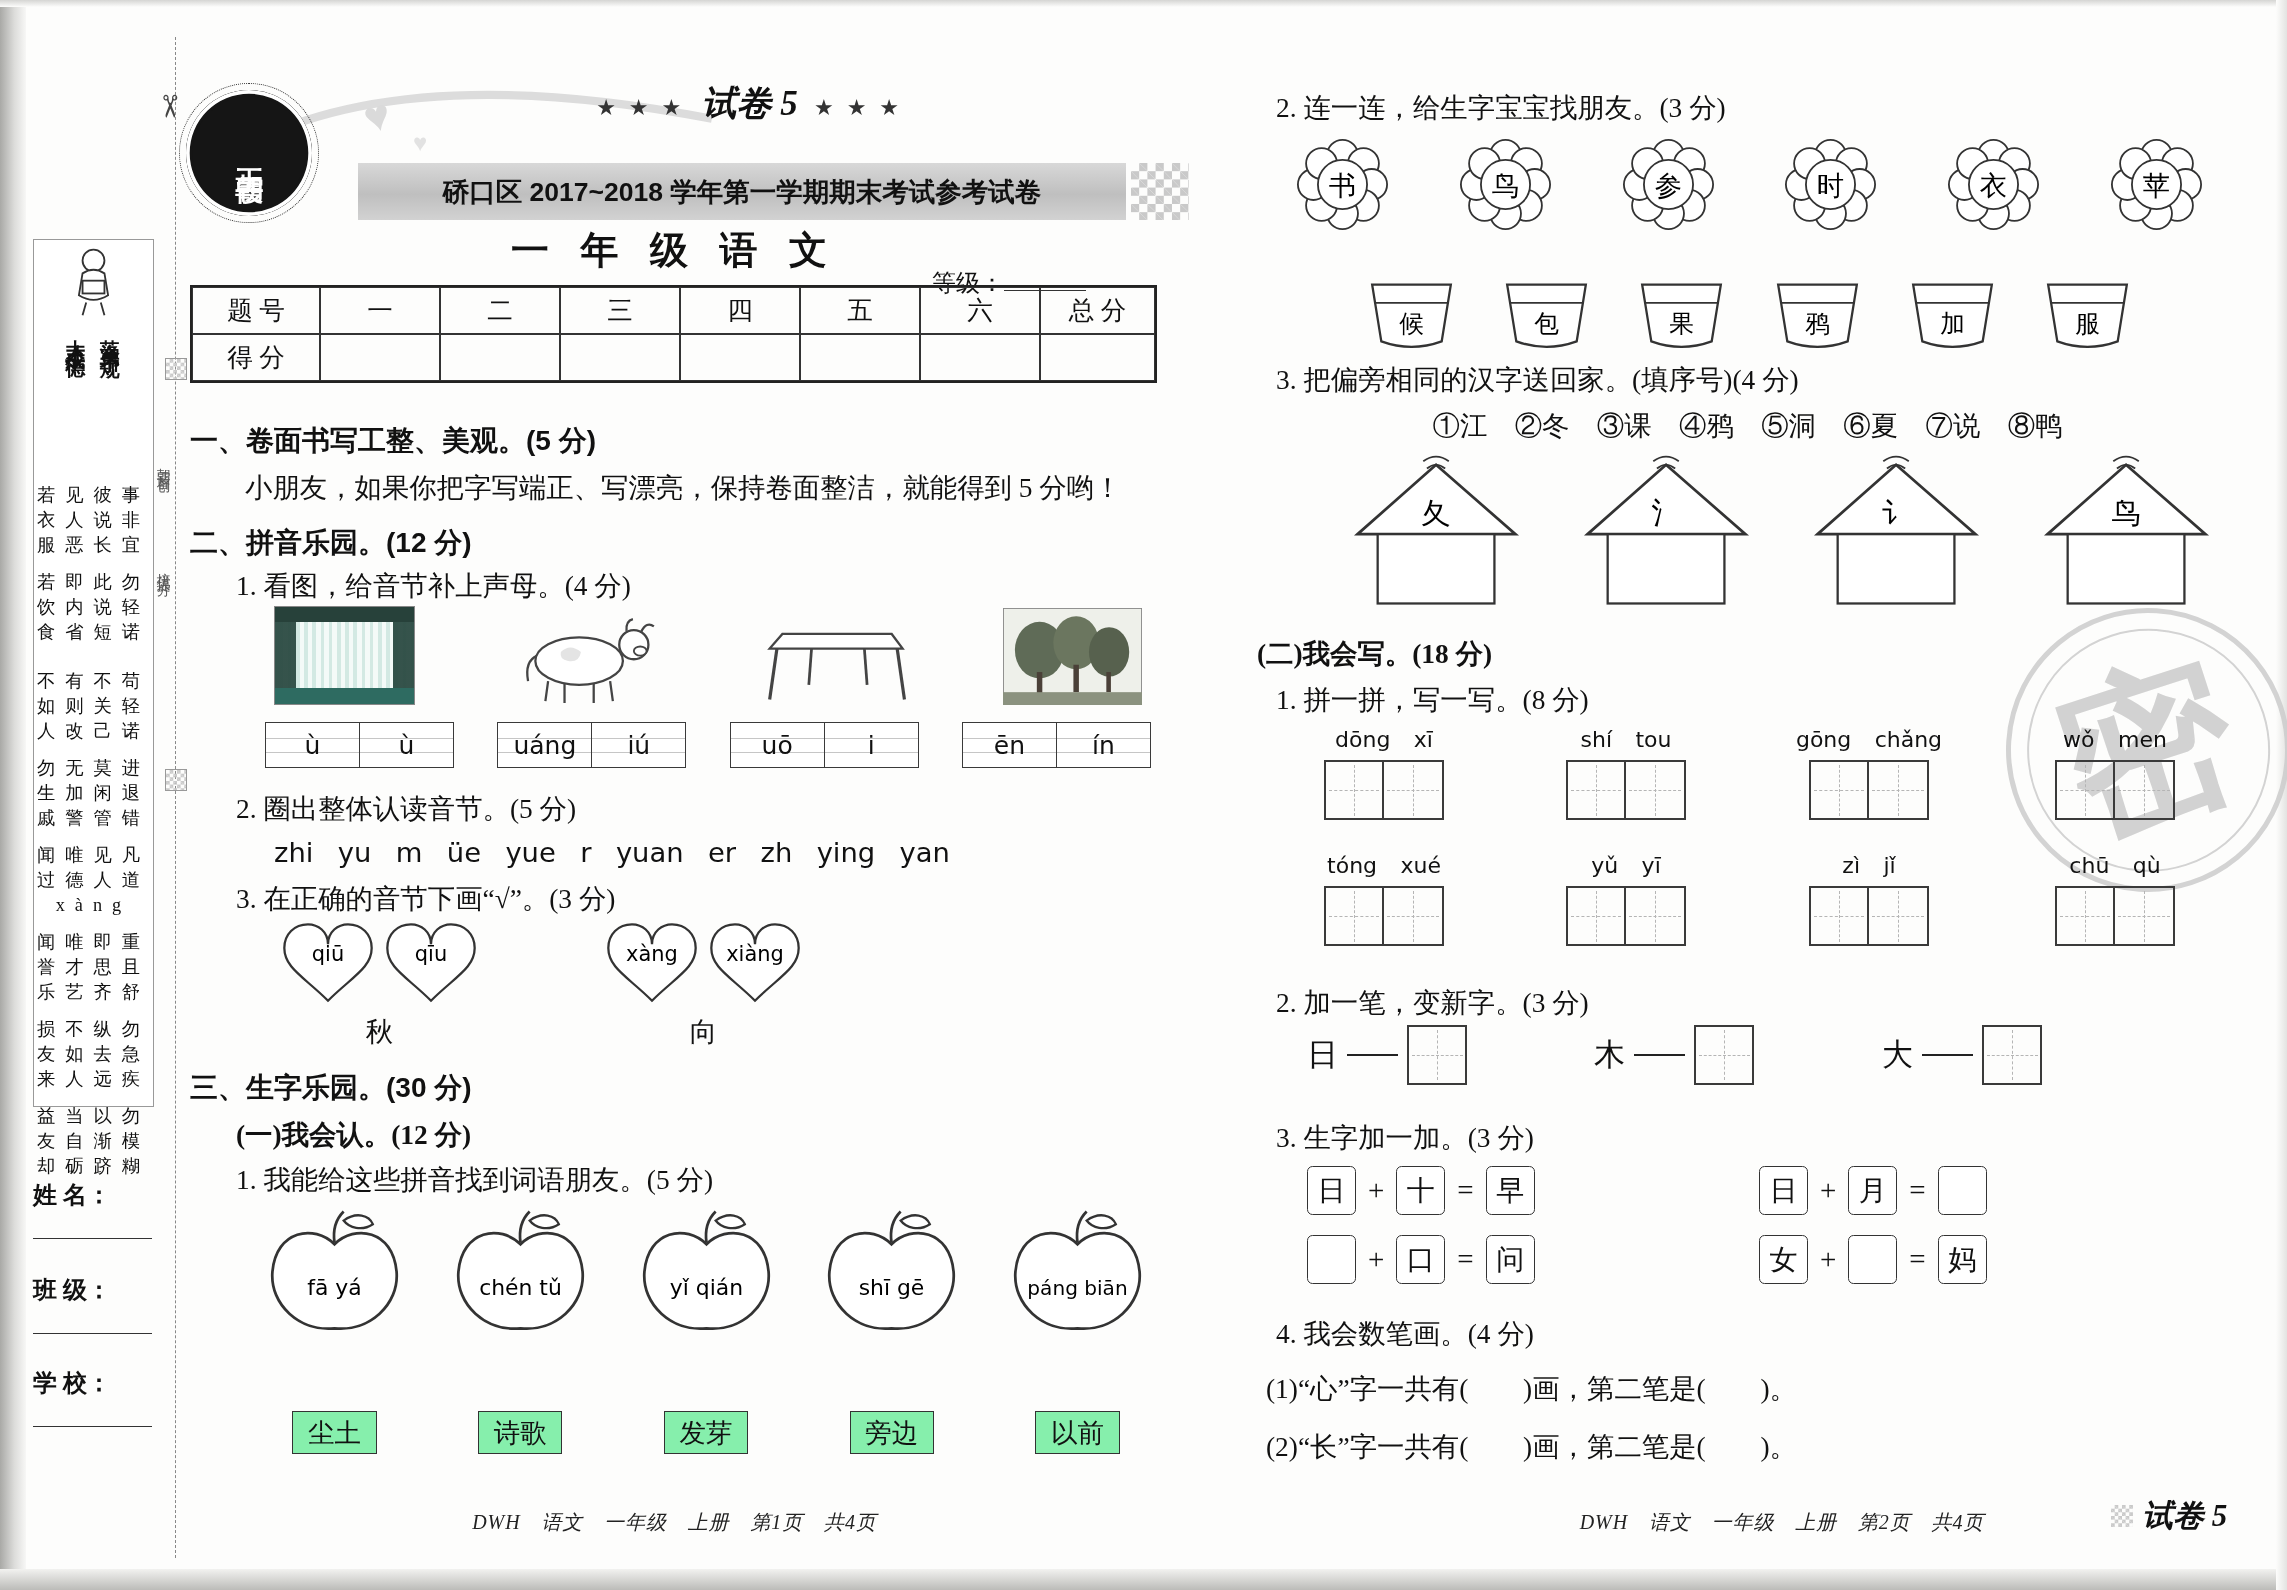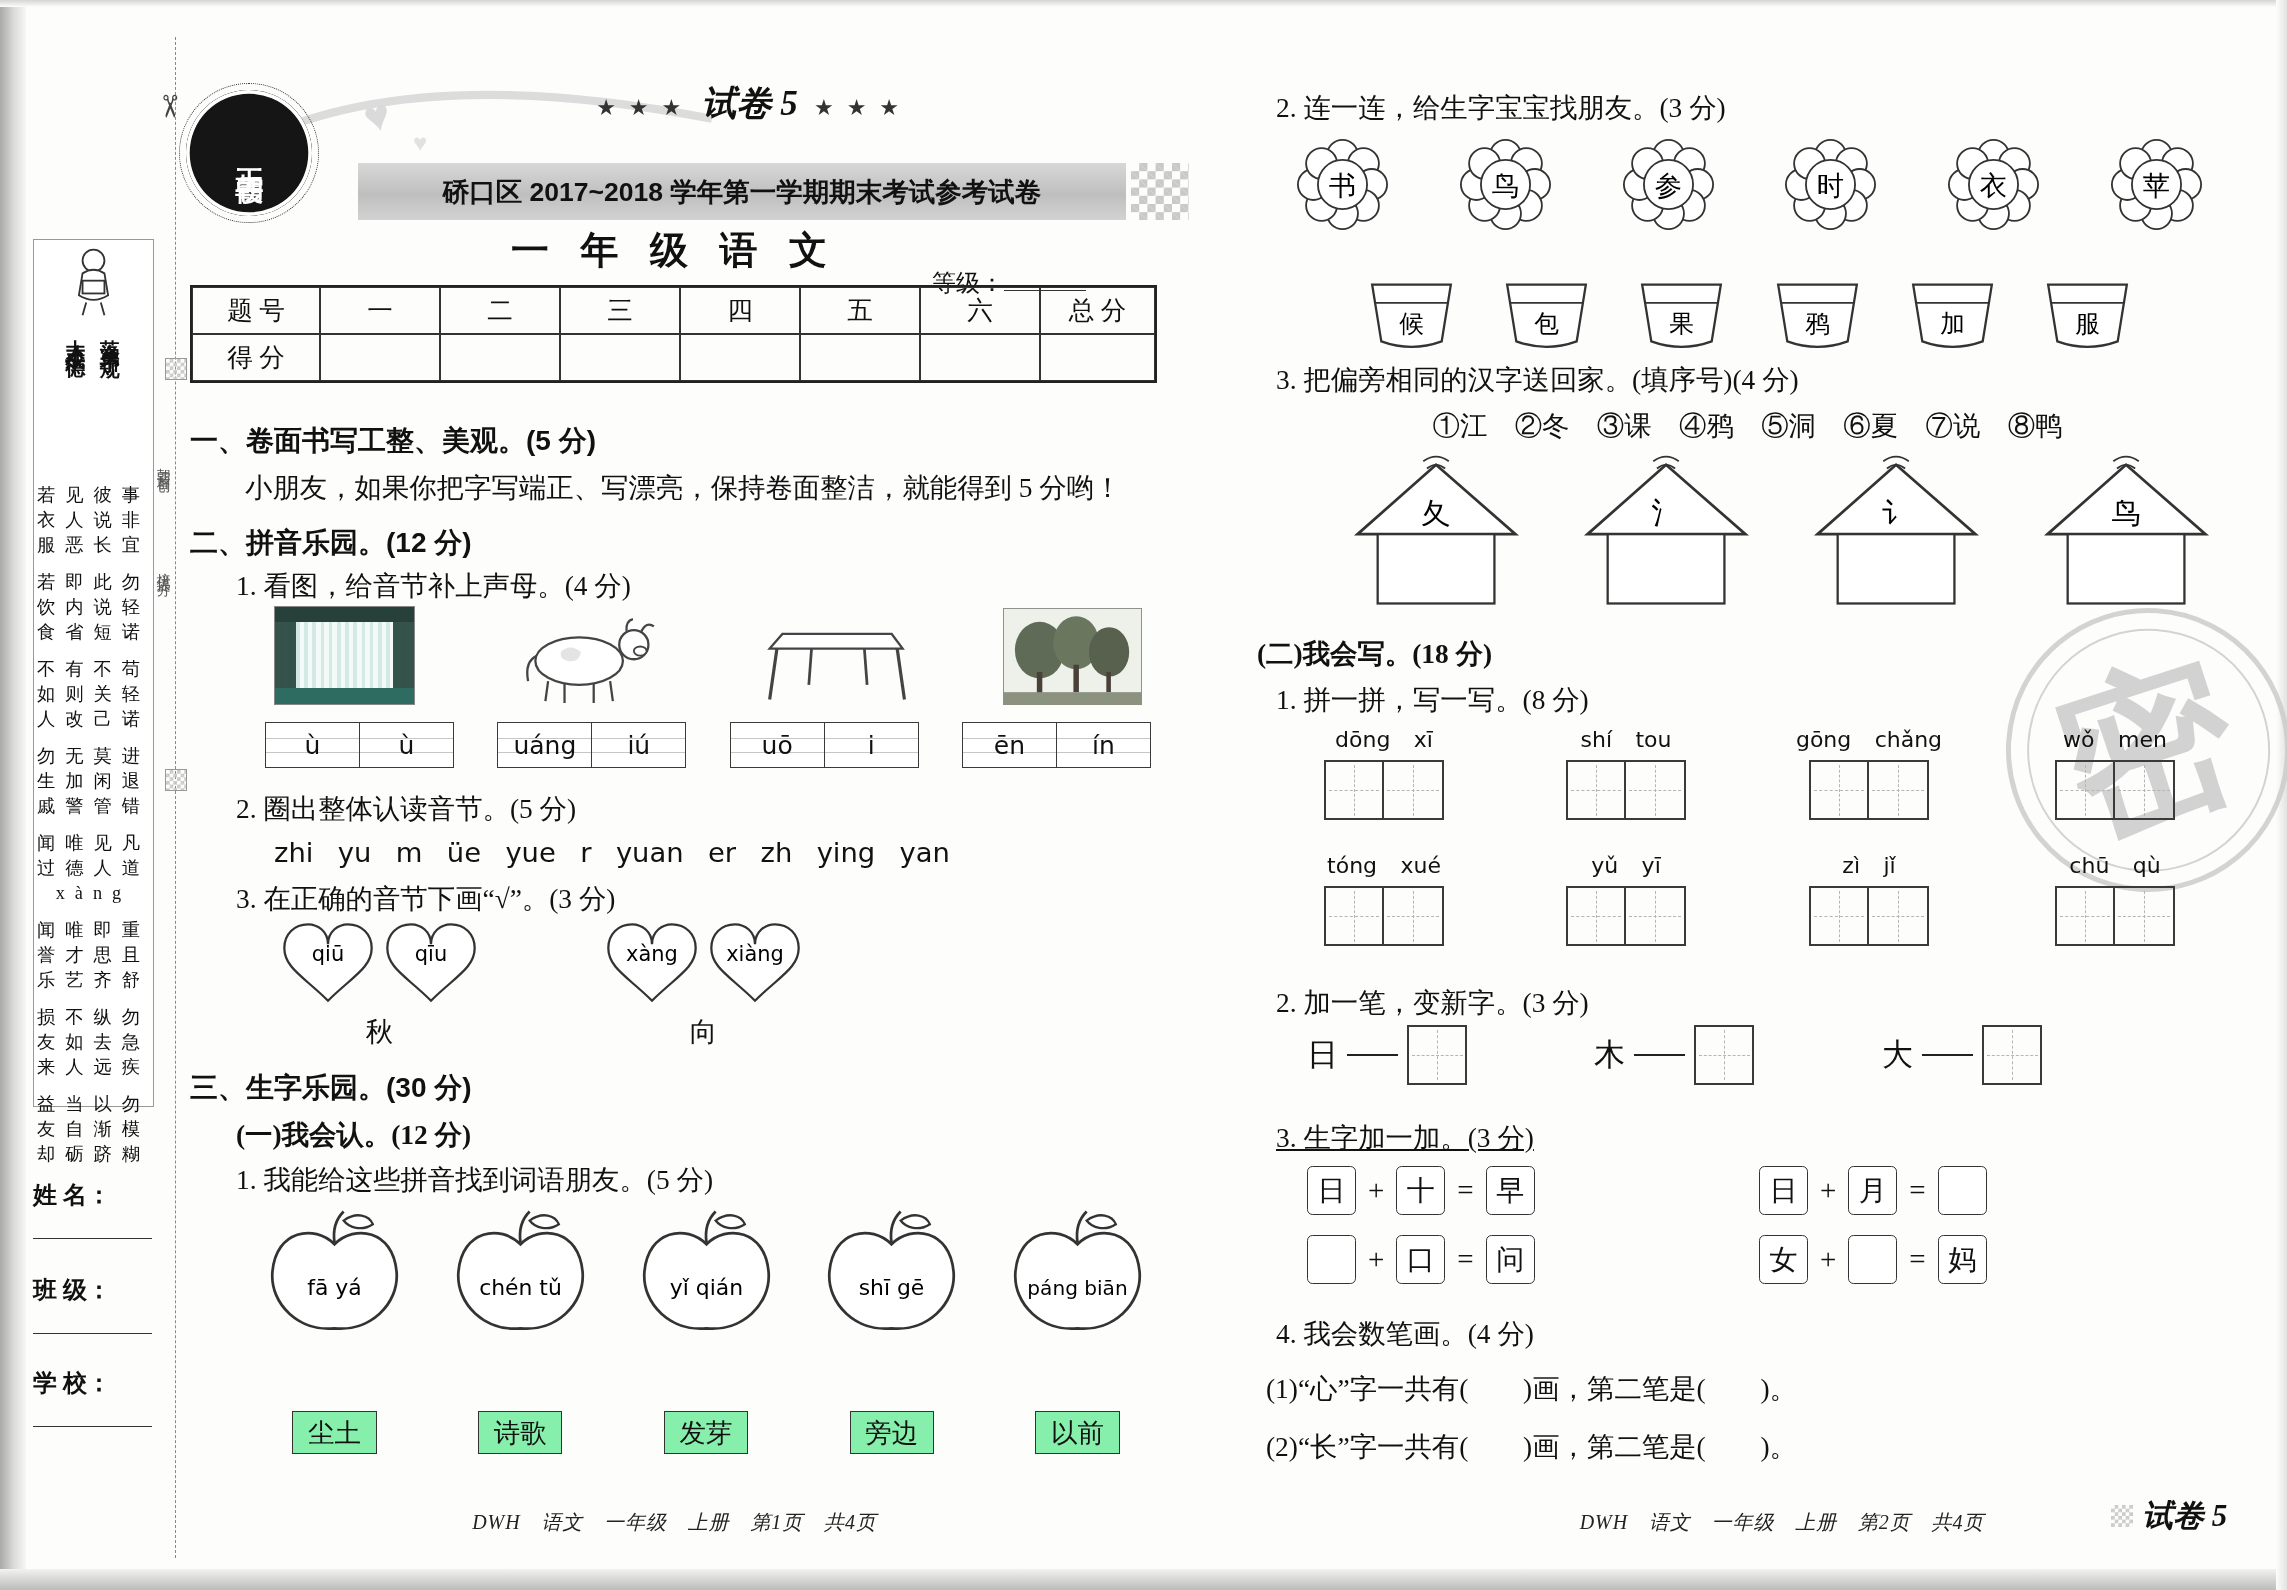--- a/index.html
+++ b/index.html
@@ -70,21 +70,21 @@
     <div style="display:flex;justify-content:center;gap:7.3px;margin:5.5px 0 12.8px 0;">
       <span class="vtext" style="font-size:20px;font-weight:bold;letter-spacing:4.6px;height:146px;">大才成于德</span>
       <span class="vtext" style="font-size:20px;font-weight:bold;letter-spacing:4.6px;height:146px;">落实弟子规</span>
     </div>
 
     <div style="margin-bottom:12px;">
       <div class="sbline">若见彼事</div>
       <div class="sbline">衣人说非</div>
       <div class="sbline">服恶长宜</div>
     </div>
-    <div style="margin-bottom:12px;">
+    <div style="margin-bottom:24px;">
       <div class="sbline">若即此勿</div>
       <div class="sbline">饮内说轻</div>
       <div class="sbline">食省短诺</div>
     </div>
     <div style="margin-bottom:12px;">
       <div class="sbline">不有不苟</div>
       <div class="sbline">如则关轻</div>
       <div class="sbline">人改己诺</div>
     </div>
     <div style="margin-bottom:12px;margin-top:10px;">
@@ -591,21 +591,21 @@
     <span style="font-size:31px;">木</span>
     <div class="dashline"></div>
     <div class="tian"></div>
   </div>
   <div class="abs" style="left:1882px;top:1025px;display:flex;align-items:center;">
     <span style="font-size:31px;">大</span>
     <div class="dashline"></div>
     <div class="tian"></div>
   </div>
 
-  <div class="abs q" style="left:1276px;top:1120px;text-decoration:underline;">3. 生字加一加。(3 分)</div>
+  <div class="abs q" style="left:1276px;top:1120px;">3. 生字加一加。(3 分)</div>
 
   <div class="abs eqgrp" style="left:1307px;top:1166px;">
     <span class="charbox">日</span>
     <span>+</span>
     <span class="charbox">十</span>
     <span>=</span>
     <span class="charbox">早</span>
   </div>
   <div class="abs eqgrp" style="left:1759px;top:1166px;">
     <span class="charbox">日</span>

